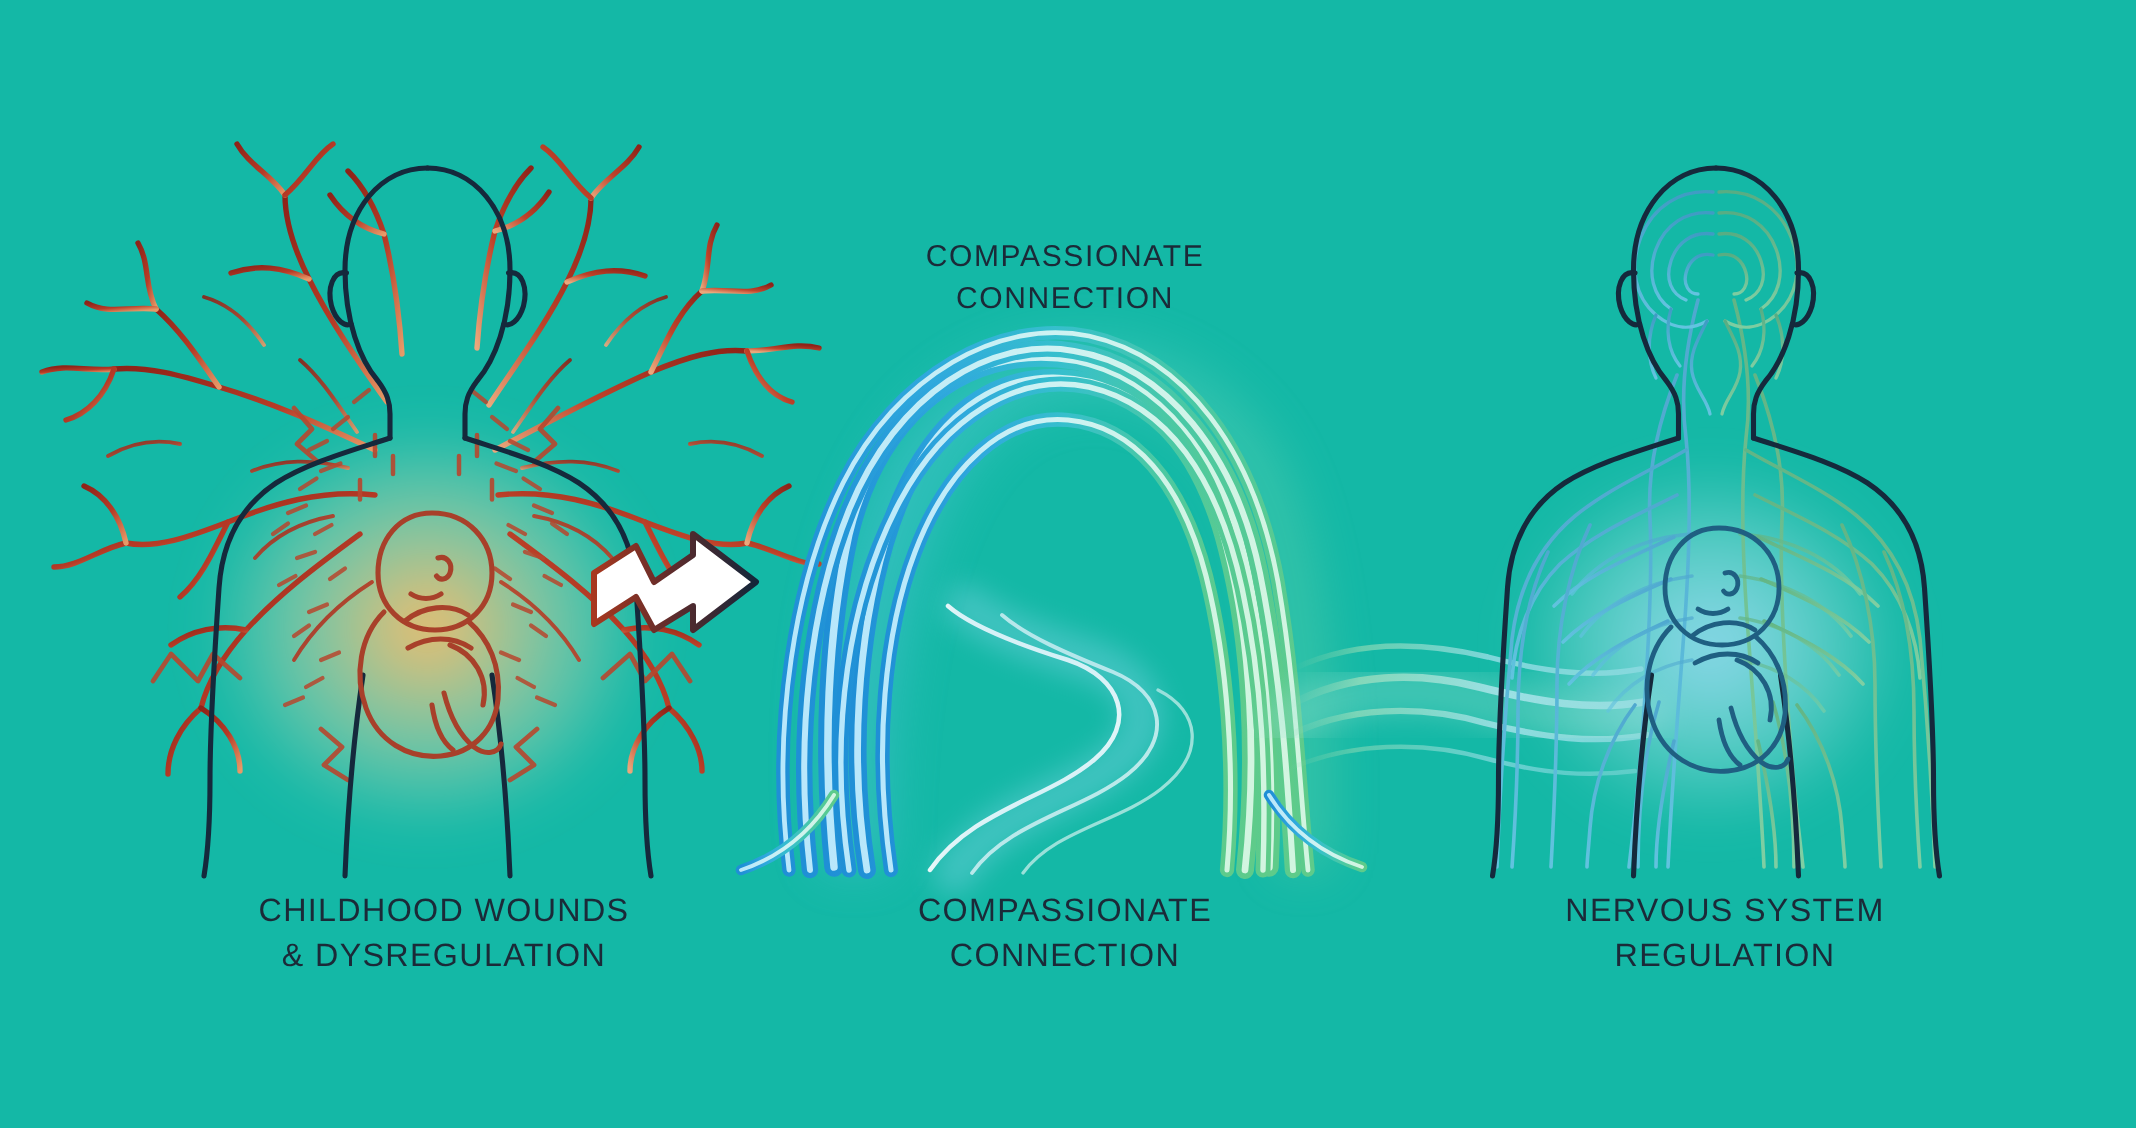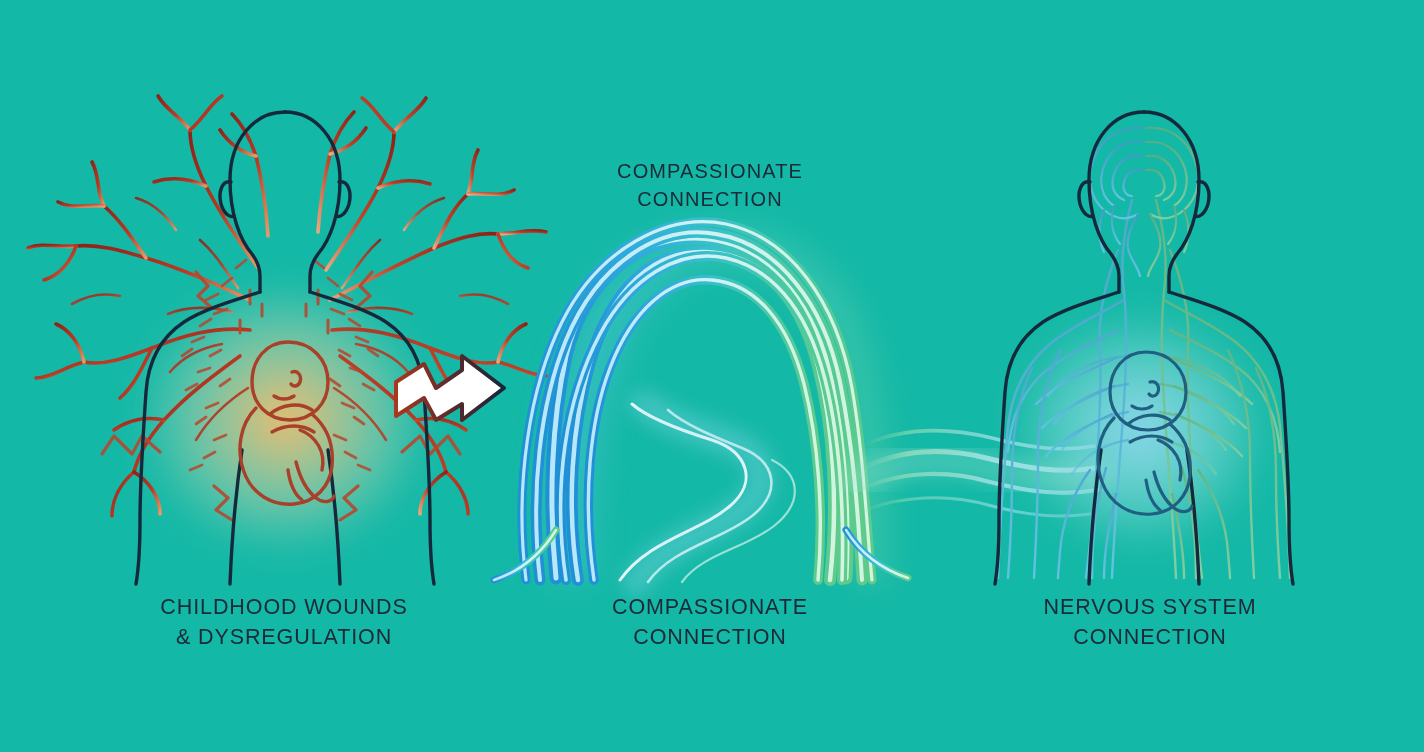--- a/index.html
+++ b/index.html
@@ -30,21 +30,21 @@
     text-align: center;
     color: #1b2a38;
     font-family: "Liberation Sans", sans-serif;
     font-size: 21.5px;
     letter-spacing: 0.9px;
     line-height: 30px;
     font-weight: 400;
     white-space: pre-line;
     user-select: none;
   }
-  #caption-left  { left: 84px;   top: 592px; width: 400px; }
+  #caption-left  { left: 96px;   top: 592px; width: 400px; }
   #caption-mid   { left: 520px;  top: 592px; width: 380px; }
   #caption-right { left: 950px;  top: 592px; width: 400px; }
   #bridge-title  {
     position: absolute;
     left: 520px; top: 157px; width: 380px;
     text-align: center;
     color: #1b2a38;
     font-family: "Liberation Sans", sans-serif;
     font-size: 20px;
     letter-spacing: 1.1px;
@@ -529,15 +529,15 @@
   <div id="bridge-title" class="caption-title">COMPASSIONATE
 CONNECTION</div>
 
   <div id="caption-left" class="caption">CHILDHOOD WOUNDS
 &amp; DYSREGULATION</div>
 
   <div id="caption-mid" class="caption">COMPASSIONATE
 CONNECTION</div>
 
   <div id="caption-right" class="caption">NERVOUS SYSTEM
-CONNECTION</div>
+REGULATION</div>
 
 </div>
 
 </body></html>

